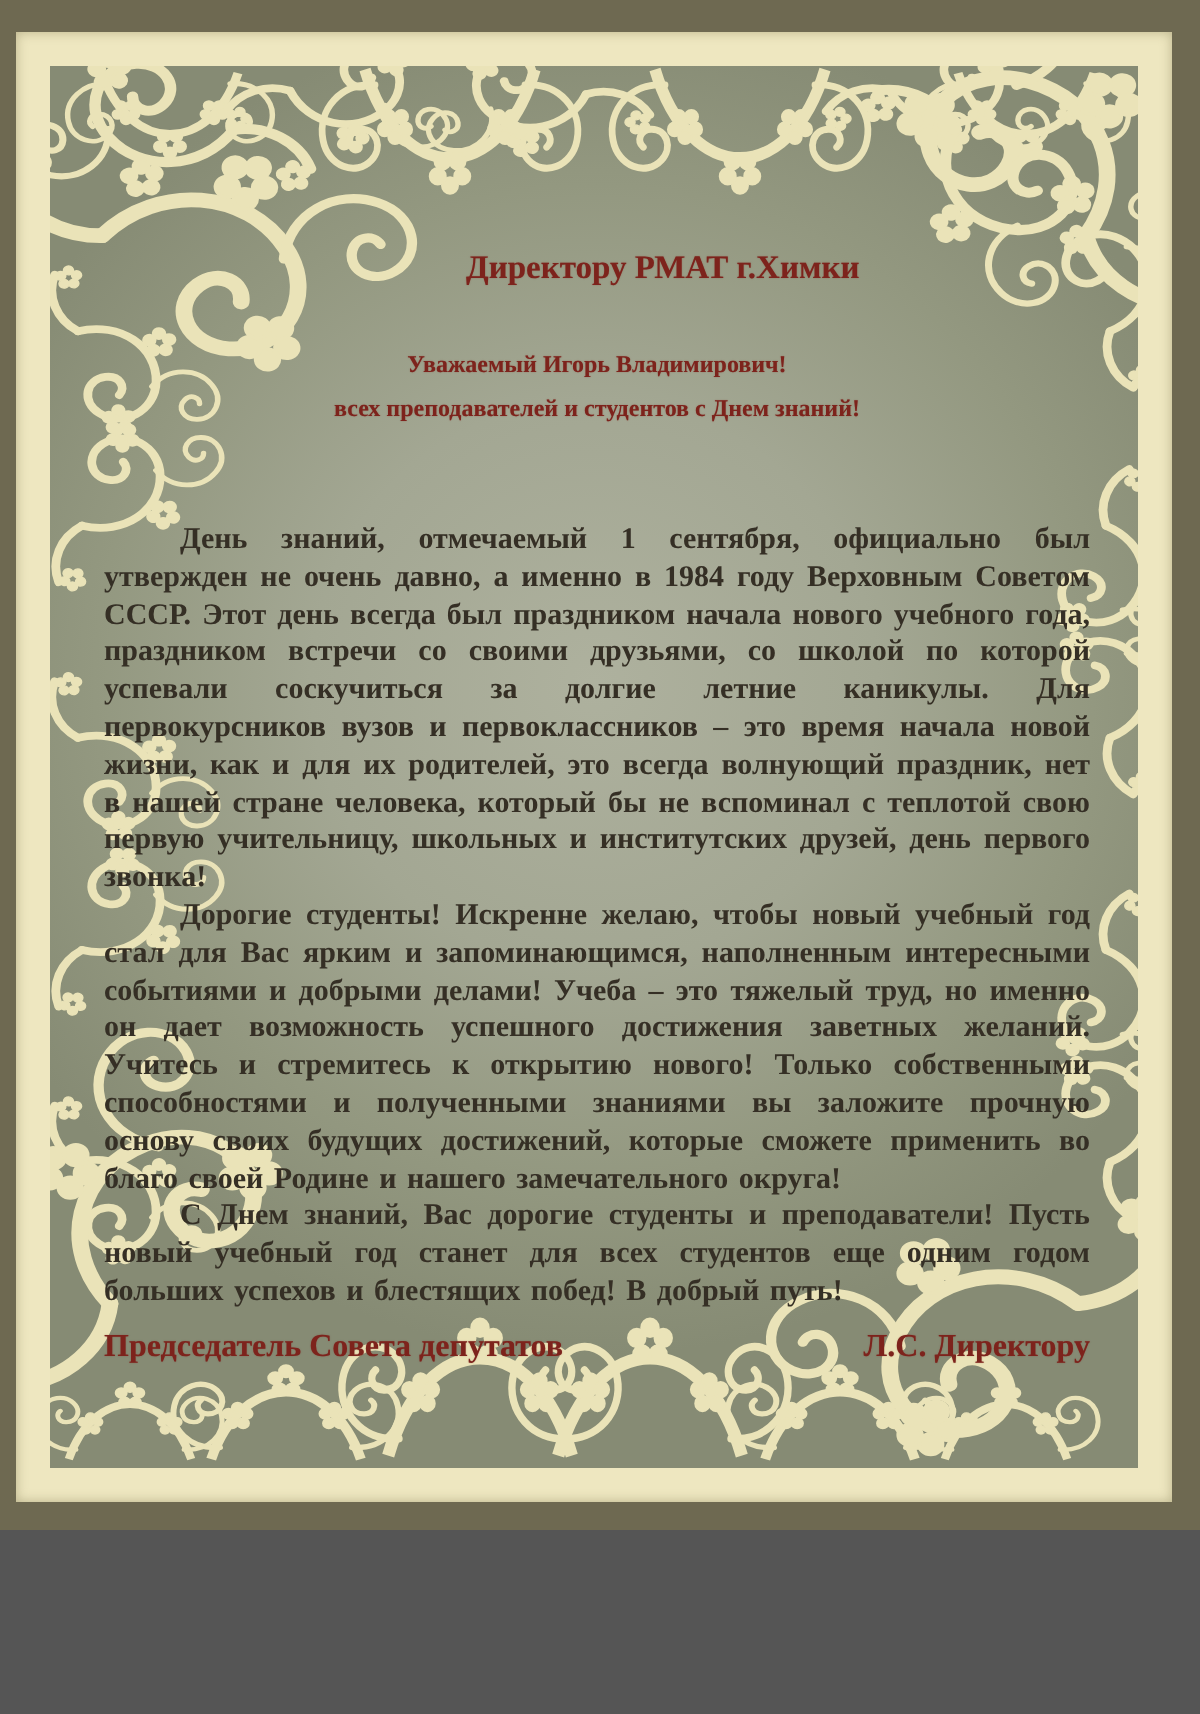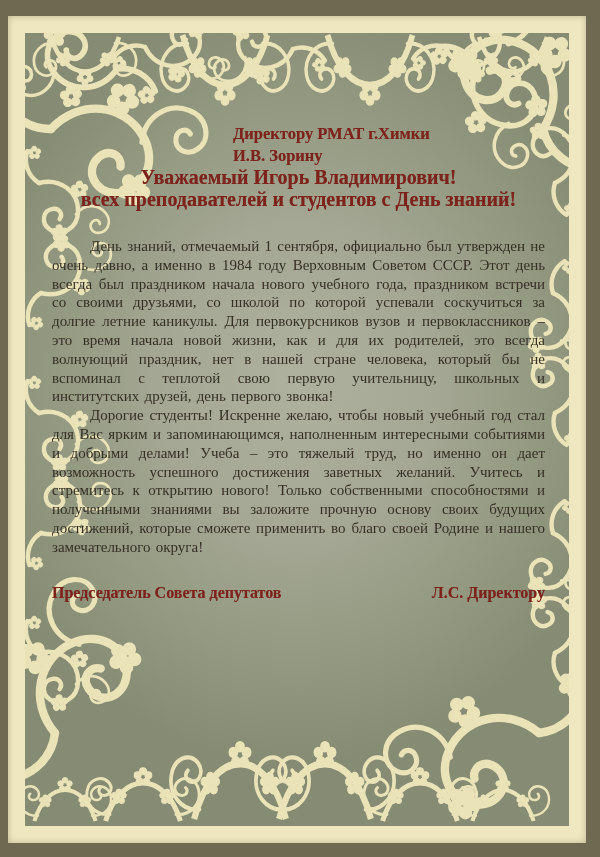--- a/index.html
+++ b/index.html
@@ -2,21 +2,21 @@
 <html lang="ru" style="--mat: #6e6951; --cream: #eee7c0; --ornament: #eae3b8; --accent: #7d231c; --ink: #352f25;"><head>
 <meta charset="utf-8">
 <style>
   html,body{margin:0;padding:0;}
   body{
     width:600px;height:857px;
     font-family:"Liberation Serif","DejaVu Serif",serif;
     background:#555;
   }
   .page{
-    position:relative;width:600px;height:857px;
+    position:relative;width:600px;height:765px;
     background:var(--mat,#6e6951);
     overflow:hidden;
   }
   .paper{
     position:absolute;top:16px;left:8px;right:14px;bottom:14px;
     background:var(--cream,#eee7c0);
     box-shadow:inset 0 0 6px rgba(90,80,40,.35);
   }
   .panel{
     position:absolute;top:17px;left:17px;right:17px;bottom:17px;
@@ -33,36 +33,36 @@
     box-sizing:border-box;
     color:var(--ink,#35薄);
   }
   .address{
     margin-left:181px;
     font-weight:bold;font-size:16.5px;line-height:22px;
     color:var(--accent,#7d231c);
     text-shadow:0 0 .6px rgba(125,35,28,.55);
   }
   .greeting{
-    text-align:center;
-    font-weight:bold;font-size:20px;line-height:21.5px;
+    margin-top:27px;text-align:center;
+    font-weight:bold;font-size:12px;line-height:21.5px;
     color:var(--accent,#7d231c);
     text-shadow:0 0 .6px rgba(125,35,28,.55);
   }
-  .bodytext{margin-top:27px;}
+  .bodytext{margin-top:46px;font-weight:bold;}
   .bodytext p{
     margin:0;
     font-size:15px;line-height:18.8px;
     text-align:justify;text-indent:38px;
     color:var(--ink,#352f25);
     word-spacing:1.5px;
   }
   .signature{
     display:flex;justify-content:space-between;align-items:baseline;
-    margin-top:27px;
+    margin-top:9px;
     font-weight:bold;font-size:16px;
     color:var(--accent,#7d231c);
     text-shadow:0 0 .6px rgba(125,35,28,.55);
   }
 </style>
 </head>
 <body>
 
 <div class="page">
   <div class="paper">
@@ -132,31 +132,31 @@
         <use href="#sprig" transform="translate(518,96) rotate(38) scale(-1.9,1.9)"></use>
         <use href="#sprig" transform="translate(452,36) rotate(210) scale(-1.3,1.3)"></use>
         <use href="#sprig" transform="translate(30,700) rotate(-45) scale(1.9)"></use>
         <use href="#sprig" transform="translate(514,700) rotate(-45) scale(-1.9,1.9)"></use>
       </svg>
 
       <div class="content">
 
         <div class="address">
           <div>Директору РМАТ г.Химки</div>
-          <div>И.В. Зорину</div>
         </div>
 
         <div class="greeting">
           <div>Уважаемый Игорь Владимирович!</div>
-          <div>всех преподавателей и студентов с День знаний!</div>
+          <div>всех преподавателей и студентов с Днем знаний!</div>
         </div>
 
         <div class="bodytext">
           <p>День знаний, отмечаемый 1 сентября, официально был утвержден не очень давно, а именно в 1984 году Верховным Советом СССР. Этот день всегда был праздником начала нового учебного года, праздником встречи со своими друзьями, со школой по которой успевали соскучиться за долгие летние каникулы. Для первокурсников вузов и первоклассников – это время начала новой жизни, как и для их родителей, это всегда волнующий праздник, нет в нашей стране человека, который бы не вспоминал с теплотой свою первую учительницу, школьных и институтских друзей, день первого звонка!</p>
           <p>Дорогие студенты! Искренне желаю, чтобы новый учебный год стал для Вас ярким и запоминающимся, наполненным интересными событиями и добрыми делами! Учеба – это тяжелый труд, но именно он дает возможность успешного достижения заветных желаний. Учитесь и стремитесь к открытию нового! Только собственными способностями и полученными знаниями вы заложите прочную основу своих будущих достижений, которые сможете применить во благо своей Родине и нашего замечательного округа!</p>
+          <p>С Днем знаний, Вас дорогие студенты и преподаватели! Пусть новый учебный год станет для всех студентов еще одним годом больших успехов и блестящих побед! В добрый путь!</p>
         </div>
 
         <div class="signature">
           <span>Председатель Совета депутатов</span>
           <span>Л.С. Директору</span>
         </div>
 
       </div>
     </div>
   </div>

